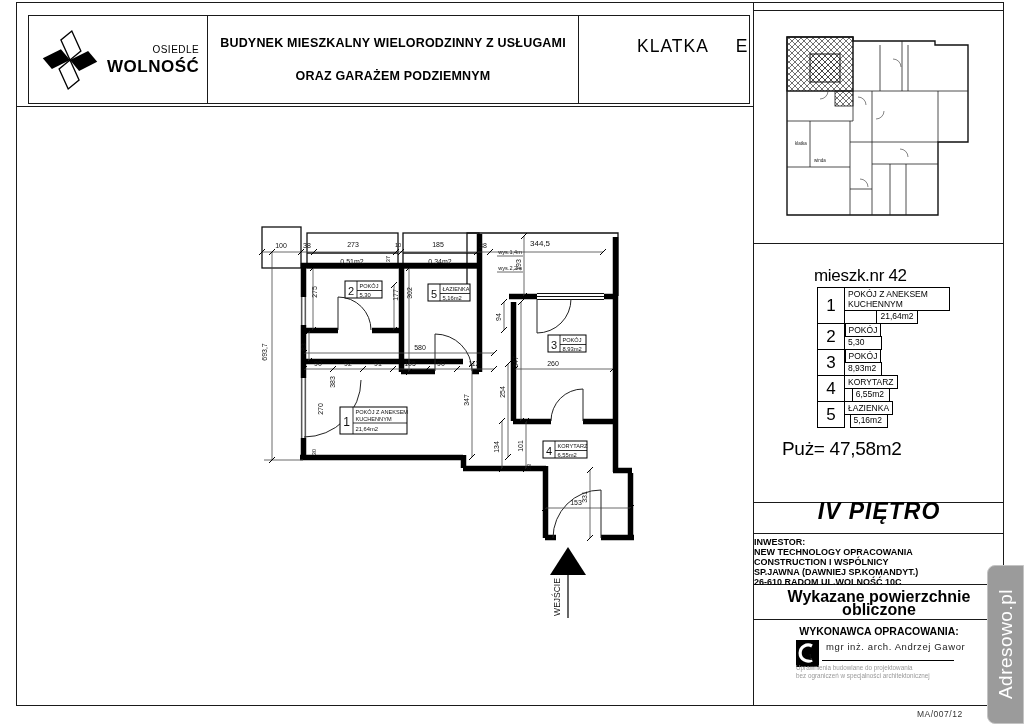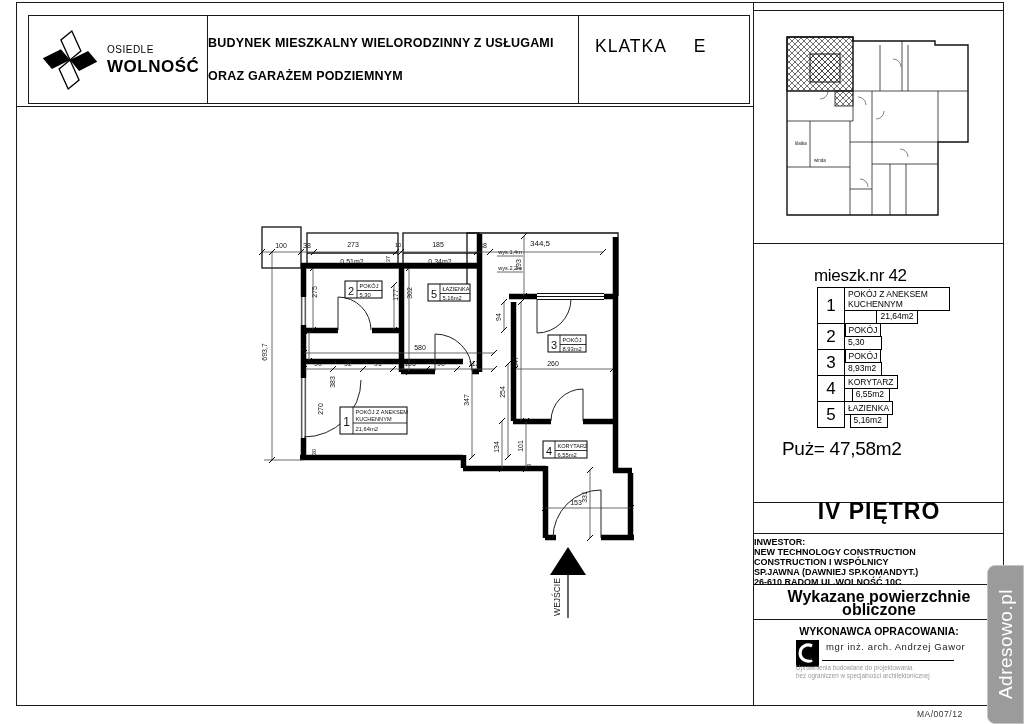--- a/index.html
+++ b/index.html
@@ -4,51 +4,51 @@
 <style>
   html,body{margin:0;padding:0;background:#e8e8e8;}
   .page{position:relative;width:1024px;height:724px;background:#fff;overflow:hidden;
         font-family:"Liberation Sans","DejaVu Sans",sans-serif;color:#000;}
   .page-border{position:absolute;left:16px;top:2px;width:988px;height:704px;
         border:1.5px solid #1a1a1a;box-sizing:border-box;}
   
   .titleblock{position:absolute;left:28px;top:15px;width:722px;height:89px;
         border:1.5px solid #1a1a1a;box-sizing:border-box;display:flex;}
   .tb-cell{height:100%;box-sizing:border-box;}
-  .tb-logo{width:179px;border-right:1.5px solid #1a1a1a;display:flex;align-items:center;padding-left:12px;}
+  .tb-logo{width:179px;border-right:1.5px solid #1a1a1a;display:flex;align-items:center;padding-left:12px;text-align:right;}
   .brand-text{margin-left:8px;line-height:1;}
   .brand-top{font-size:10px;letter-spacing:.5px;}
   .brand-bottom{font-size:17px;font-weight:bold;letter-spacing:.5px;margin-top:3px;}
   .tb-center{width:371px;border-right:1.5px solid #1a1a1a;display:flex;flex-direction:column;
-        justify-content:center;gap:19px;}
+        justify-content:center;align-items:center;gap:19px;}
   .tb-center div{font-size:12.5px;font-weight:bold;letter-spacing:.2px;}
   .tb-right{flex:1;padding:10px 0 0 16px;}
   .kam-row{font-size:21px;letter-spacing:1px;}
-  .kla-row{font-size:17.5px;letter-spacing:1px;margin-top:10px;}
+  .kla-row{font-size:17.5px;letter-spacing:1px;margin-top:10px;margin-left:42px;}
   .kam-row .val{margin-left:14px;} .kla-row .val{margin-left:27px;}
   .hline-main{position:absolute;left:16px;top:106px;width:737px;border-top:1.5px solid #1a1a1a;}
   
   .rpanel{position:absolute;left:753px;top:2px;width:251px;height:704px;
         border-left:1.5px solid #1a1a1a;box-sizing:border-box;}
   .sec{position:absolute;left:0;width:100%;box-sizing:border-box;}
   .sec-mini{top:8px;height:234px;border-top:1.2px solid #1a1a1a;border-bottom:1.2px solid #1a1a1a;}
   .sec-apt{top:256px;height:245px;border-bottom:1.2px solid #1a1a1a;}
   .apt-title{margin:8px 0 2px 60px;font-size:17px;letter-spacing:-0.3px;}
   .apt-table{margin-left:63px;}
   .trow{display:flex;margin-top:-1px;}
   .tnum{width:28px;border:1px solid #000;box-sizing:border-box;display:flex;align-items:center;
         justify-content:center;font-size:17px;font-weight:300;}
   .tcell{display:flex;flex-direction:column;align-items:center;}
   .tname{border:1px solid #000;margin-left:-1px;padding:1px 3px;font-size:8.5px;line-height:10px;
         width:max-content;max-width:98px;}
   .tarea{border:1px solid #000;margin-left:-1px;margin-top:-1px;padding:0 3px 1px;font-size:8.5px;
         line-height:11px;width:max-content;min-width:30px;}
   .apt-total{margin:10px 0 0 28px;font-size:19px;letter-spacing:-0.3px;}
   .sec-floor{top:487px;height:45px;border-bottom:1.2px solid #1a1a1a;display:flex;align-items:center;
-        justify-content:center;font-size:23px;font-weight:bold;letter-spacing:1px;}
+        justify-content:center;font-size:23px;font-weight:bold;letter-spacing:1px;font-style:italic;}
   .sec-inv{top:532px;height:51px;border-bottom:1.2px solid #1a1a1a;text-align:left;padding-top:3px;}
   .sec-inv div{font-size:9px;font-weight:bold;line-height:10px;}
   .sec-norm{top:583px;height:35px;border-bottom:1.2px solid #1a1a1a;text-align:center;padding-top:5px;}
   .sec-norm div{font-size:16px;font-weight:bold;line-height:13px;}
   .sec-auth{top:618px;height:86px;}
   .auth-label{text-align:center;font-size:10.5px;font-weight:bold;margin-top:5px;}
   .auth-row{position:relative;height:48px;}
   .auth-logo{position:absolute;left:42px;top:3px;width:23px;height:27px;background:#000;}
   .auth-logo svg{display:block;}
   .auth-name{position:absolute;left:72px;top:4px;font-size:9.5px;letter-spacing:.6px;color:#222;}
@@ -294,21 +294,21 @@
               <div class="tname">ŁAZIENKA</div>
           <div class="tarea">5,16m2</div>
             </div>
         </div>
       </div>
       <div class="apt-total">Puż= 47,58m2</div>
     </div>
     <div class="sec sec-floor">IV PIĘTRO</div>
     <div class="sec sec-inv">
       <div>INWESTOR:</div>
-      <div>NEW TECHNOLOGY CONSTRUCTION</div>
+      <div>NEW TECHNOLOGY OPRACOWANIA</div>
       <div>CONSTRUCTION I WSPÓLNICY</div>
       <div>SP.JAWNA (DAWNIEJ SP.KOMANDYT.)</div>
       <div>26-610 RADOM UL.WOLNOŚĆ 10C</div>
     </div>
     <div class="sec sec-norm">
       <div>Wykazane powierzchnie obliczone</div>
     </div>
     <div class="sec sec-auth">
       <div class="auth-label">WYKONAWCA OPRACOWANIA:</div>
       <div class="auth-row">

